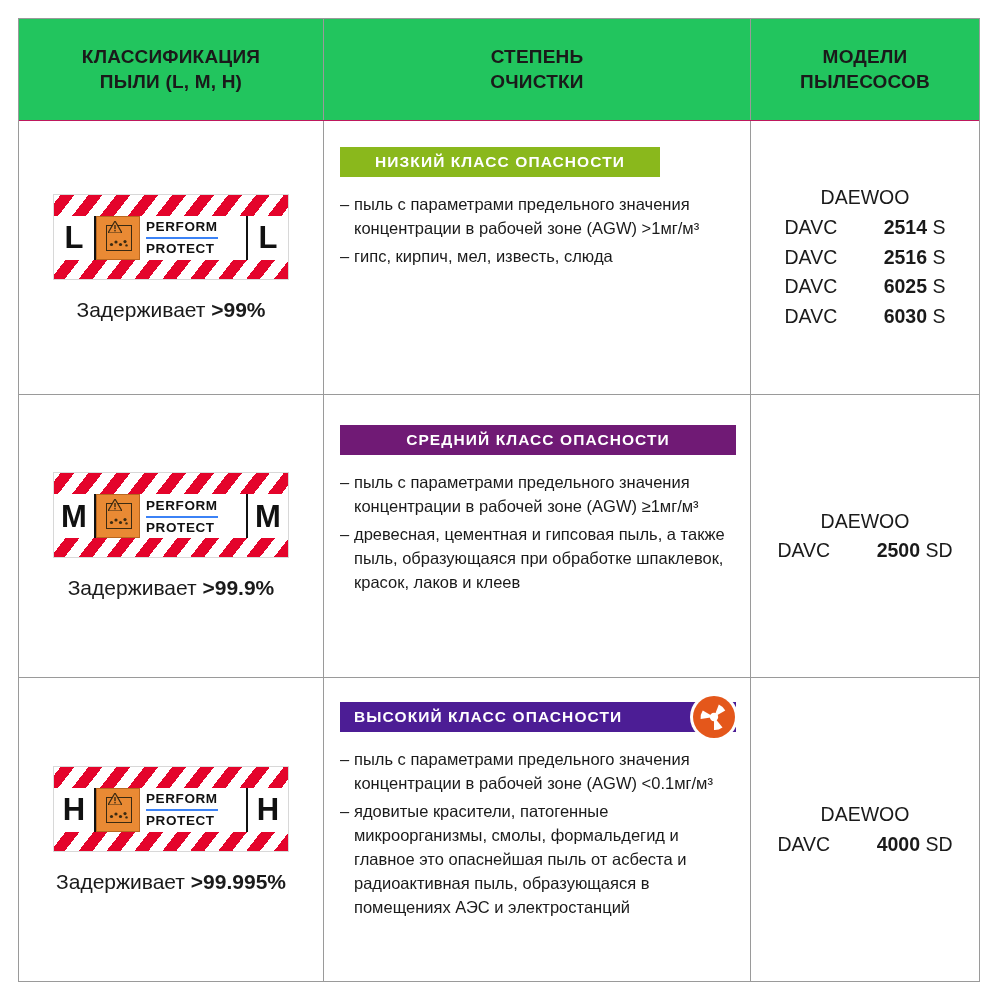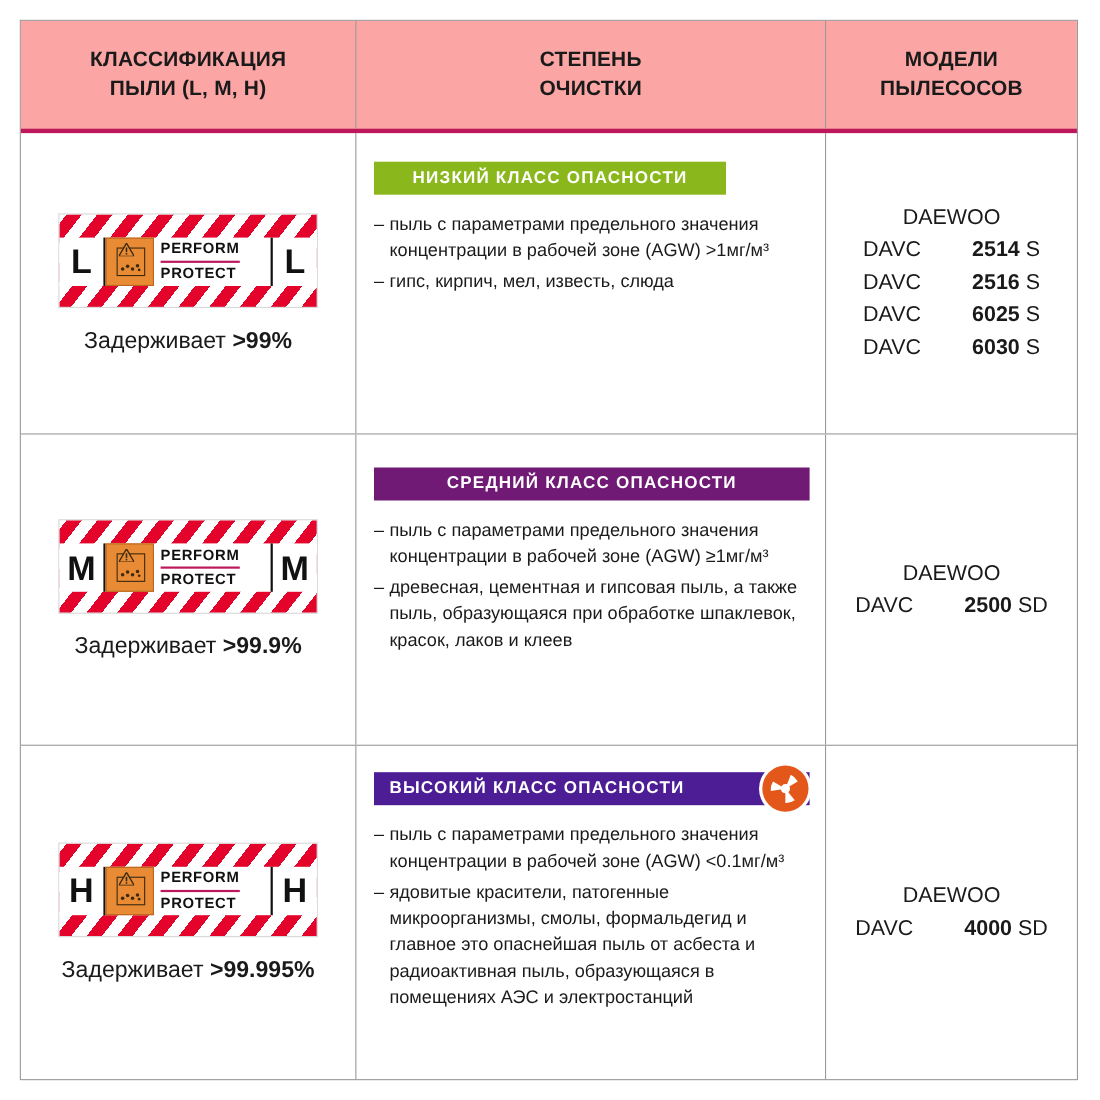--- a/index.html
+++ b/index.html
@@ -26,22 +26,22 @@
     flex-direction: column;
   }
   .row {
     display: flex;
     flex-direction: row;
     width: 100%;
     box-sizing: border-box;
   }
   .row.header {
     height: 104px;
-    background: #fca5a5;
-    border-bottom: 4px solid #be185d;
+    background: #22c55e;
+    border-bottom: 1px solid #be185d;
   }
   .row.body {
     border-bottom: 1px solid #9a9a9a;
   }
   .row.body.last { border-bottom: none; }
   .r1 { height: 280px; }
   .r2 { height: 289px; }
   .r3 { height: 309px; }
 
   .col-a { width: 305px; border-right: 1px solid #9a9a9a; box-sizing: border-box; position: relative; }
@@ -145,21 +145,21 @@
     justify-content: center;
     padding-left: 6px;
   }
   .pp-text .l1, .pp-text .l2 {
     font-size: 13.5px;
     font-weight: bold;
     letter-spacing: 0.6px;
     line-height: 1.35;
     color: #111;
   }
-  .pp-text .l1 { border-bottom: 2px solid #be185d; display: inline-block; padding-bottom: 1px; margin-bottom: 1px;}
+  .pp-text .l1 { border-bottom: 2px solid #3b82f6; display: inline-block; padding-bottom: 1px; margin-bottom: 1px;}
   .caption {
     margin-top: 18px;
     font-size: 21px;
     color: #1a1a1a;
     text-align: center;
   }
   .caption b { font-weight: bold; }
 
   
   .bwrap {

